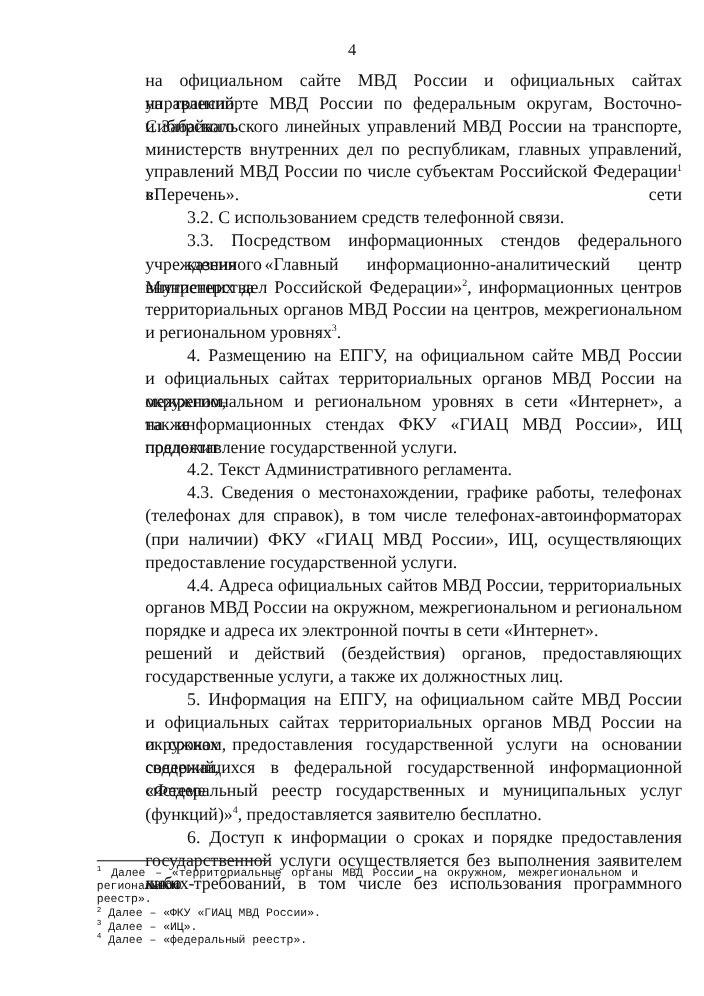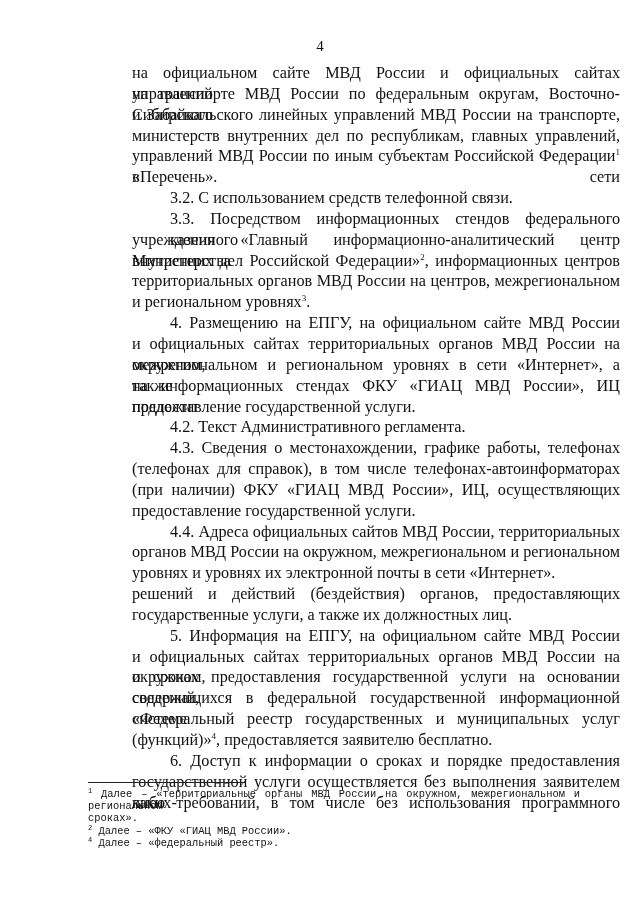--- a/index.html
+++ b/index.html
@@ -33,54 +33,55 @@
 <body>
 
 <div class="page">
   <div class="page-number">4</div>
 
   <div class="body-text" id="body-text">
       <span class="line j"><span>на официальном сайте МВД России и официальных сайтах управлений</span></span>
       <span class="line j"><span>на транспорте МВД России по федеральным округам, Восточно-Сибирского</span></span>
       <span class="line j"><span>и Забайкальского линейных управлений МВД России на транспорте,</span></span>
       <span class="line j"><span>министерств внутренних дел по республикам, главных управлений,</span></span>
-      <span class="line j"><span>управлений МВД России по иным субъектам Российской Федерации</span><sup>1</sup><span> в сети</span></span>
+      <span class="line j"><span>управлений МВД России по числе субъектам Российской Федерации</span><sup>1</sup><span> в сети</span></span>
       <span class="line"><span>«Перечень».</span></span>
       <span class="line ind"><span>3.2. С использованием средств телефонной связи.</span></span>
       <span class="line j ind"><span>3.3. Посредством информационных стендов федерального казенного</span></span>
       <span class="line j"><span>учреждения «Главный информационно-аналитический центр Министерства</span></span>
       <span class="line j"><span>внутренних дел Российской Федерации»</span><sup>2</sup><span>, информационных центров</span></span>
       <span class="line j"><span>территориальных органов МВД России на центров, межрегиональном</span></span>
       <span class="line"><span>и региональном уровнях</span><sup>3</sup><span>.</span></span>
       <span class="line j ind"><span>4. Размещению на ЕПГУ, на официальном сайте МВД России</span></span>
       <span class="line j"><span>и официальных сайтах территориальных органов МВД России на окружном,</span></span>
       <span class="line j"><span>межрегиональном и региональном уровнях в сети «Интернет», а также</span></span>
       <span class="line j"><span>на информационных стендах ФКУ «ГИАЦ МВД России», ИЦ подлежит</span></span>
       <span class="line"><span>предоставление государственной услуги.</span></span>
       <span class="line ind"><span>4.2. Текст Административного регламента.</span></span>
       <span class="line j ind"><span>4.3. Сведения о местонахождении, графике работы, телефонах</span></span>
       <span class="line j"><span>(телефонах для справок), в том числе телефонах-автоинформаторах</span></span>
       <span class="line j"><span>(при наличии) ФКУ «ГИАЦ МВД России», ИЦ, осуществляющих</span></span>
       <span class="line"><span>предоставление государственной услуги.</span></span>
       <span class="line j ind"><span>4.4. Адреса официальных сайтов МВД России, территориальных</span></span>
       <span class="line j"><span>органов МВД России на окружном, межрегиональном и региональном</span></span>
-      <span class="line"><span>уровнях и уровнях их электронной почты в сети «Интернет».</span></span>
+      <span class="line"><span>порядке и адреса их электронной почты в сети «Интернет».</span></span>
       <span class="line j"><span>решений и действий (бездействия) органов, предоставляющих</span></span>
       <span class="line"><span>государственные услуги, а также их должностных лиц.</span></span>
       <span class="line j ind"><span>5. Информация на ЕПГУ, на официальном сайте МВД России</span></span>
       <span class="line j"><span>и официальных сайтах территориальных органов МВД России на окружном,</span></span>
       <span class="line j"><span>и сроках предоставления государственной услуги на основании сведений,</span></span>
       <span class="line j"><span>содержащихся в федеральной государственной информационной системе</span></span>
       <span class="line j"><span>«Федеральный реестр государственных и муниципальных услуг</span></span>
       <span class="line"><span>(функций)»</span><sup>4</sup><span>, предоставляется заявителю бесплатно.</span></span>
       <span class="line j ind"><span>6. Доступ к информации о сроках и порядке предоставления</span></span>
       <span class="line j"><span>государственной услуги осуществляется без выполнения заявителем каких-</span></span>
       <span class="line j"><span>либо требований, в том числе без использования программного</span></span>
     </div>
 
   <div class="fn-rule"></div>
   <div class="footnotes" id="footnotes">
       <span class="fn-line j"><sup>1</sup><span> Далее – «территориальные органы МВД России на окружном, межрегиональном и региональном</span></span>
-      <span class="fn-line"><span>сроках».</span></span>
+      <span class="fn-line"><span>реестр».</span></span>
       <span class="fn-line"><sup>2</sup><span> Далее – «ФКУ «ГИАЦ МВД России».</span></span>
+      <span class="fn-line"><sup>3</sup><span> Далее – «ИЦ».</span></span>
       <span class="fn-line"><sup>4</sup><span> Далее – «федеральный реестр».</span></span>
     </div>
 </div>
 
 </body></html>

